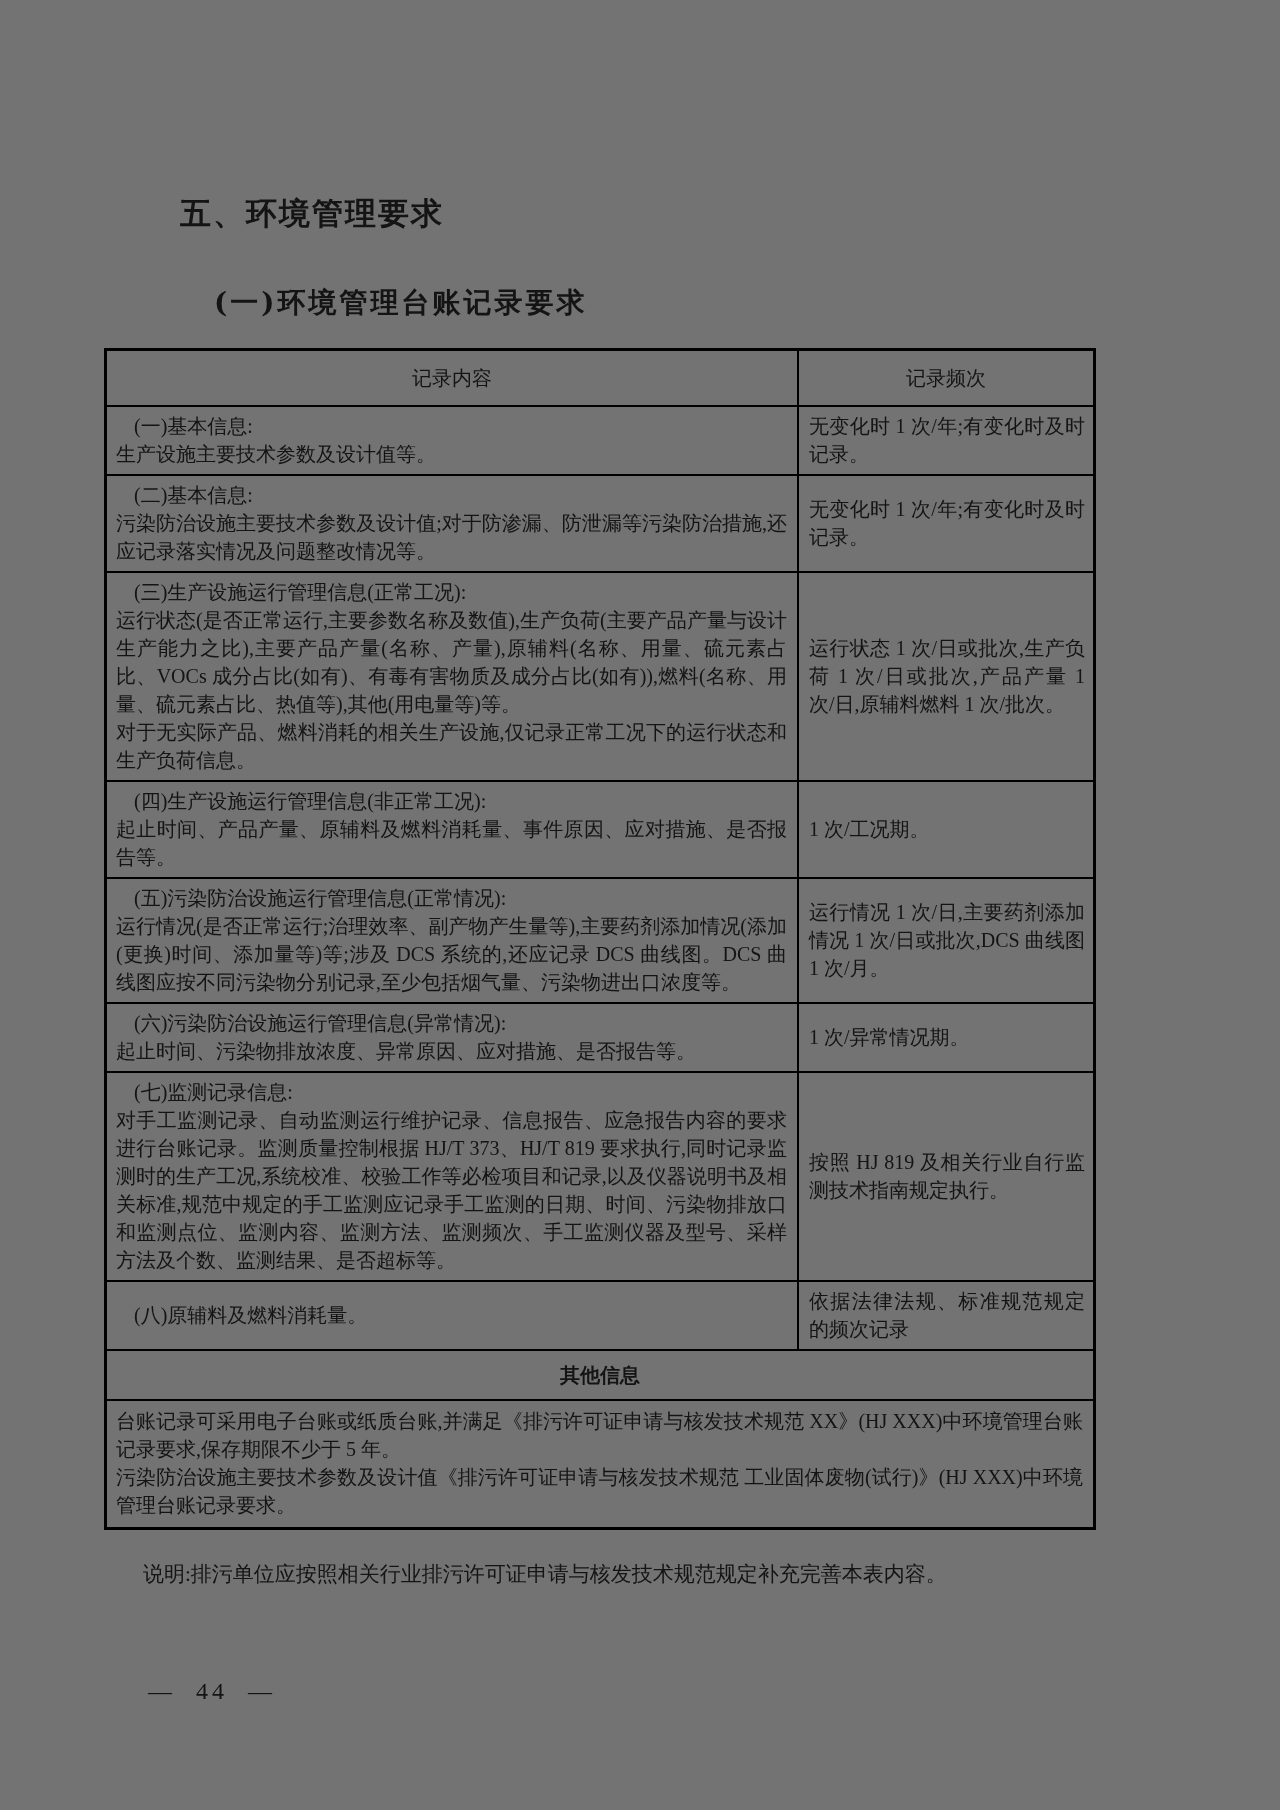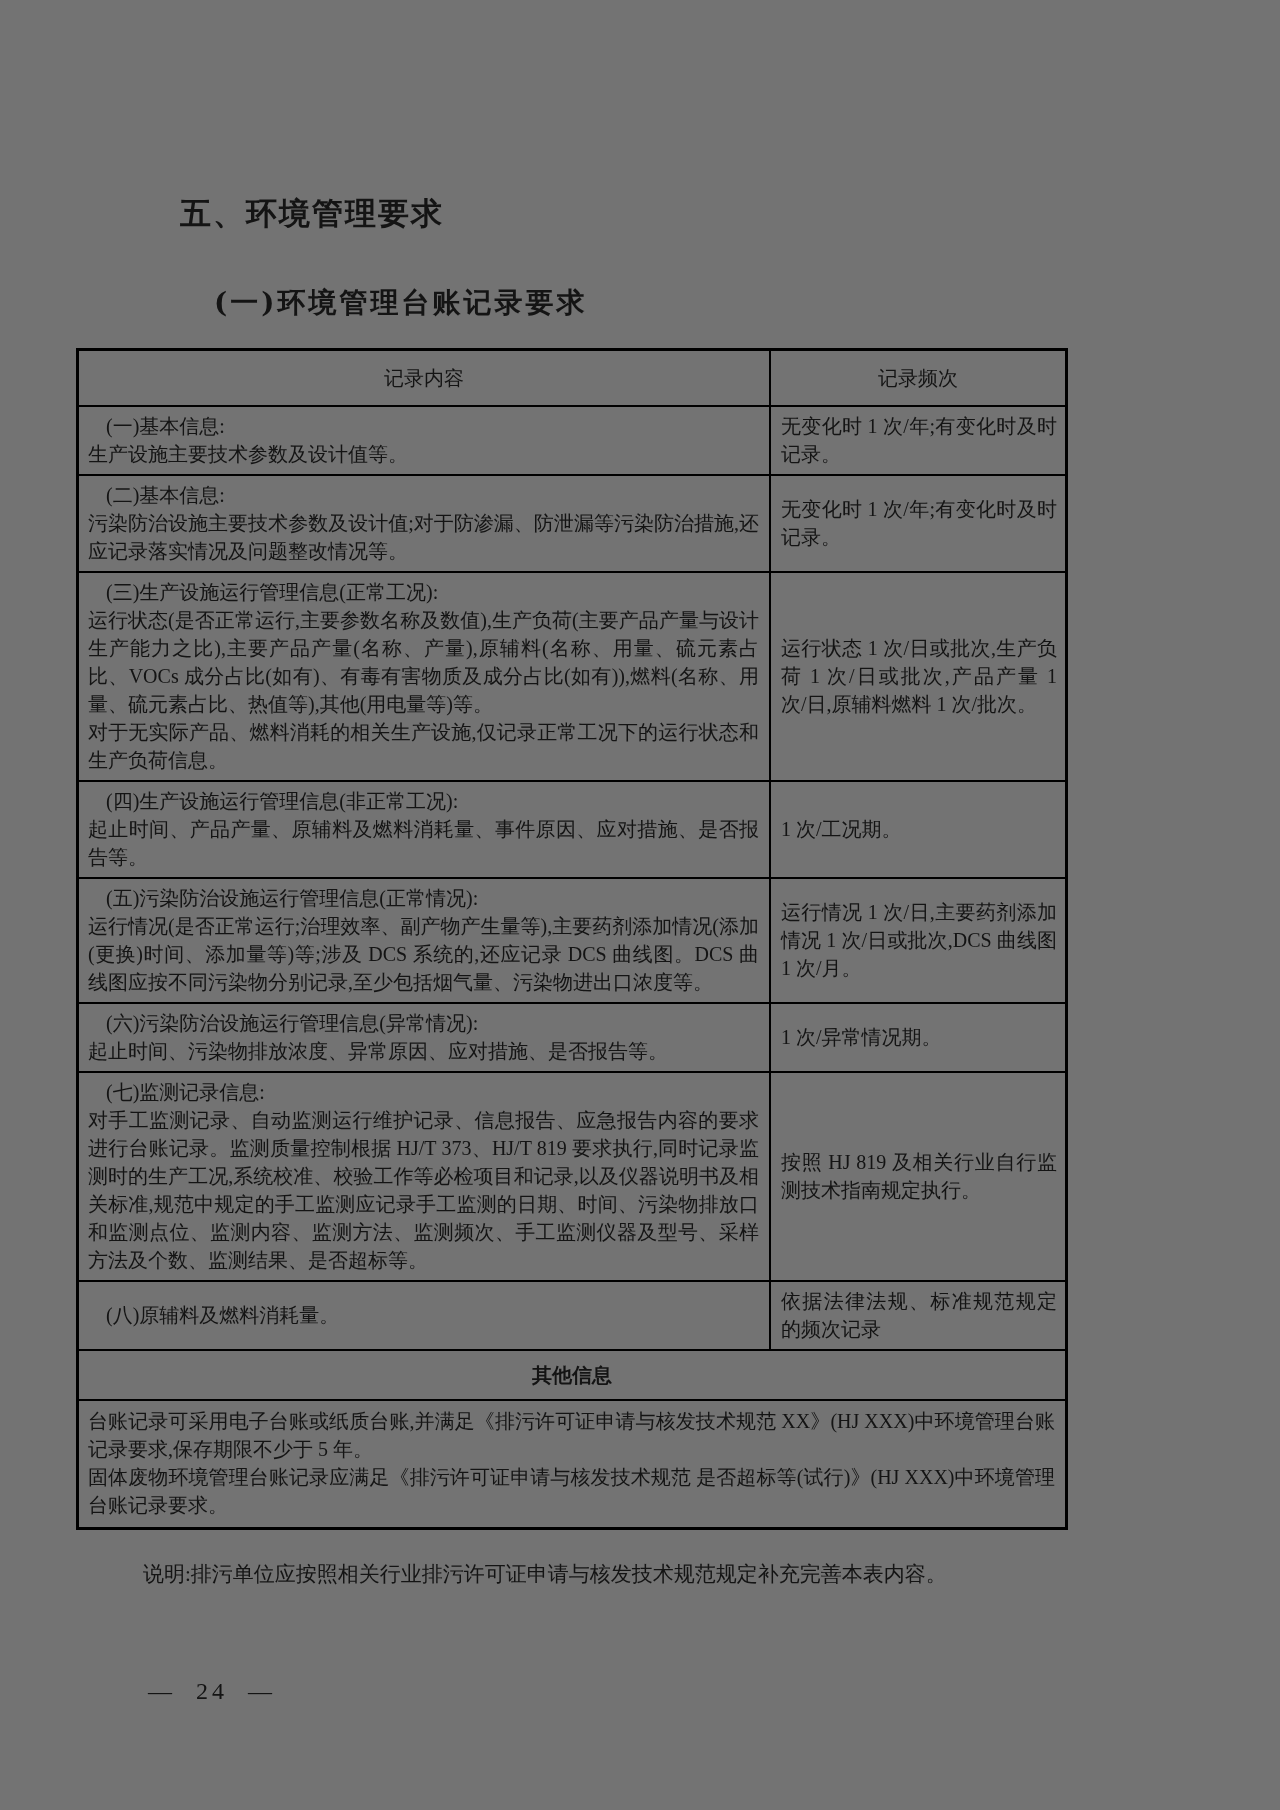--- a/index.html
+++ b/index.html
@@ -22,21 +22,21 @@
     font-family:"DejaVu Serif","Liberation Serif",serif;
     font-size:28px; font-weight:bold; letter-spacing:3px;
   }
   .table-caption {
     width:980px; margin:36px 0 0 148px;
     text-align:center;
     font-family:"DejaVu Sans","Liberation Sans",sans-serif;
     font-size:21px; font-weight:bold; letter-spacing:2px;
   }
   table.ledger {
-    margin:26px 0 0 76px;
+    margin:26px 0 0 104px;
     width:980px;
     border-collapse:collapse;
     table-layout:fixed;
     font-size:20px;
     line-height:28px;
   }
   table.ledger, table.ledger td, table.ledger th { border:2px solid #000; }
   table.ledger { border-width:3px; }
   th.col-content { width:688px; }
   th.col-freq   { width:292px; }
@@ -158,23 +158,23 @@
           <td class="freq-cell">依据法律法规、标准规范规定的频次记录</td>
         </tr>
       </tbody>
     <tbody>
       <tr>
         <td class="other-header" colspan="2">其他信息</td>
       </tr>
       <tr>
         <td class="other-content" colspan="2" id="other-content">
             <div class="item-para">台账记录可采用电子台账或纸质台账,并满足《排污许可证申请与核发技术规范 XX》(HJ XXX)中环境管理台账记录要求,保存期限不少于 5 年。</div>
-            <div class="item-para">固体废物环境管理台账记录应满足《排污许可证申请与核发技术规范 是否超标等(试行)》(HJ XXX)中环境管理台账记录要求。</div>
+            <div class="item-para">污染防治设施主要技术参数及设计值《排污许可证申请与核发技术规范 工业固体废物(试行)》(HJ XXX)中环境管理台账记录要求。</div>
           </td>
       </tr>
     </tbody>
   </table>
 
   <div class="note">说明:排污单位应按照相关行业排污许可证申请与核发技术规范规定补充完善本表内容。</div>
 
-  <div class="page-number">—  24  —</div>
+  <div class="page-number">—  44  —</div>
 
 </div>
 
 </body></html>

